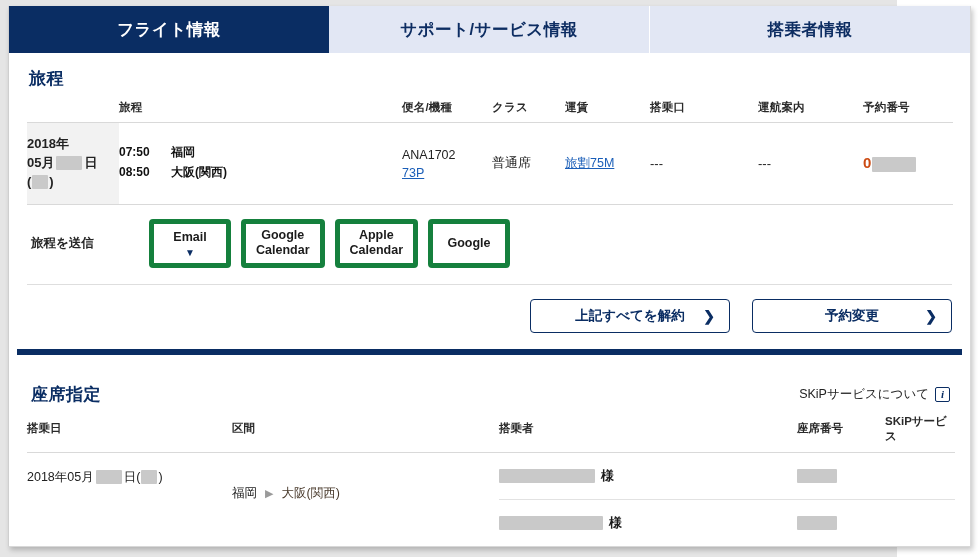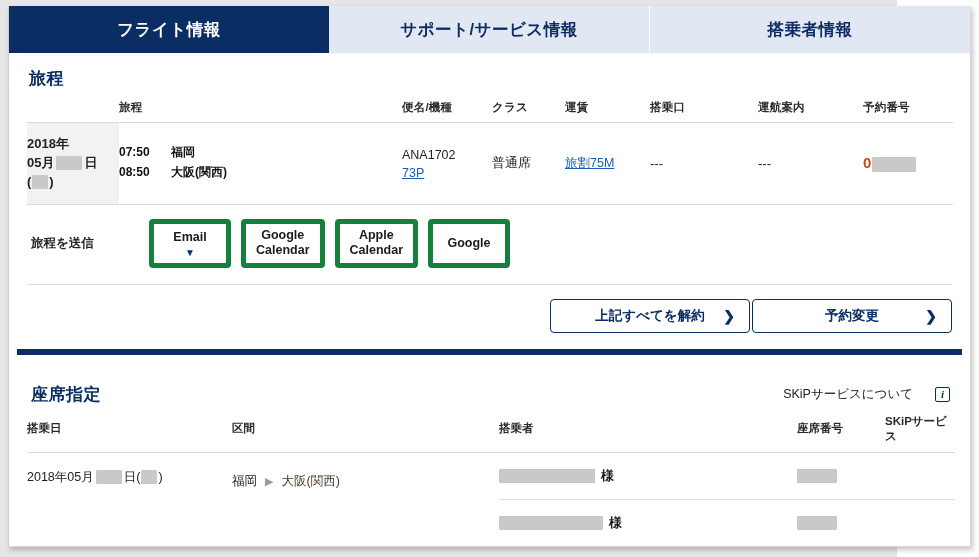--- a/index.html
+++ b/index.html
@@ -174,21 +174,21 @@
     line-height: 7px;
     margin-top: 4px;
   }
   .btn-ghost .l2 { display: block; }
 
   
   .actions {
     display: flex;
     justify-content: flex-end;
     padding: 14px 0 16px 0;
-    gap: 2px;
+    gap: 22px;
   }
   .btn-outline {
     width: 200px;
     height: 34px;
     border: 1px solid #0a2d63;
     border-radius: 4px;
     background: #ffffff;
     color: #0a2d63;
     font-size: 13.5px;
     font-weight: bold;
@@ -218,21 +218,21 @@
   
   .seat-head {
     display: flex;
     align-items: flex-end;
     justify-content: space-between;
     padding: 14px 2px 6px 2px;
   }
   .skip-link {
     display: flex;
     align-items: center;
-    gap: 22px;
+    gap: 6px;
     font-size: 12.5px;
     color: #222222;
     cursor: pointer;
     padding-bottom: 3px;
   }
   .info-icon {
     width: 15px;
     height: 15px;
     border: 1px solid #0a2d63;
     border-radius: 2px;
@@ -419,21 +419,21 @@
             <th>搭乗者</th>
             <th>座席番号</th>
             <th>SKiPサービス</th>
           </tr>
         </thead>
         <tbody>
           <tr>
             <td rowspan="2" style="vertical-align:top;padding-top:16px">
               <span>2018年05月</span><span class="redact d-day"></span><span>日</span><span>(</span><span class="redact d-dow"></span><span>)</span>
             </td>
-            <td rowspan="2" style="vertical-align:top;padding-top:20px">
+            <td rowspan="2" style="vertical-align:top;padding-top:32px">
               <span>福岡</span><span class="seg-arrow">▶</span><span class="dest">大阪(関西)</span>
             </td>
             <td class="pax-cell">
               <span class="redact pax"></span><span class="sama">様</span>
             </td>
             <td class="seat-cell">
               <span class="redact seat"></span>
             </td>
             <td class="seat-cell"></td>
           </tr>

